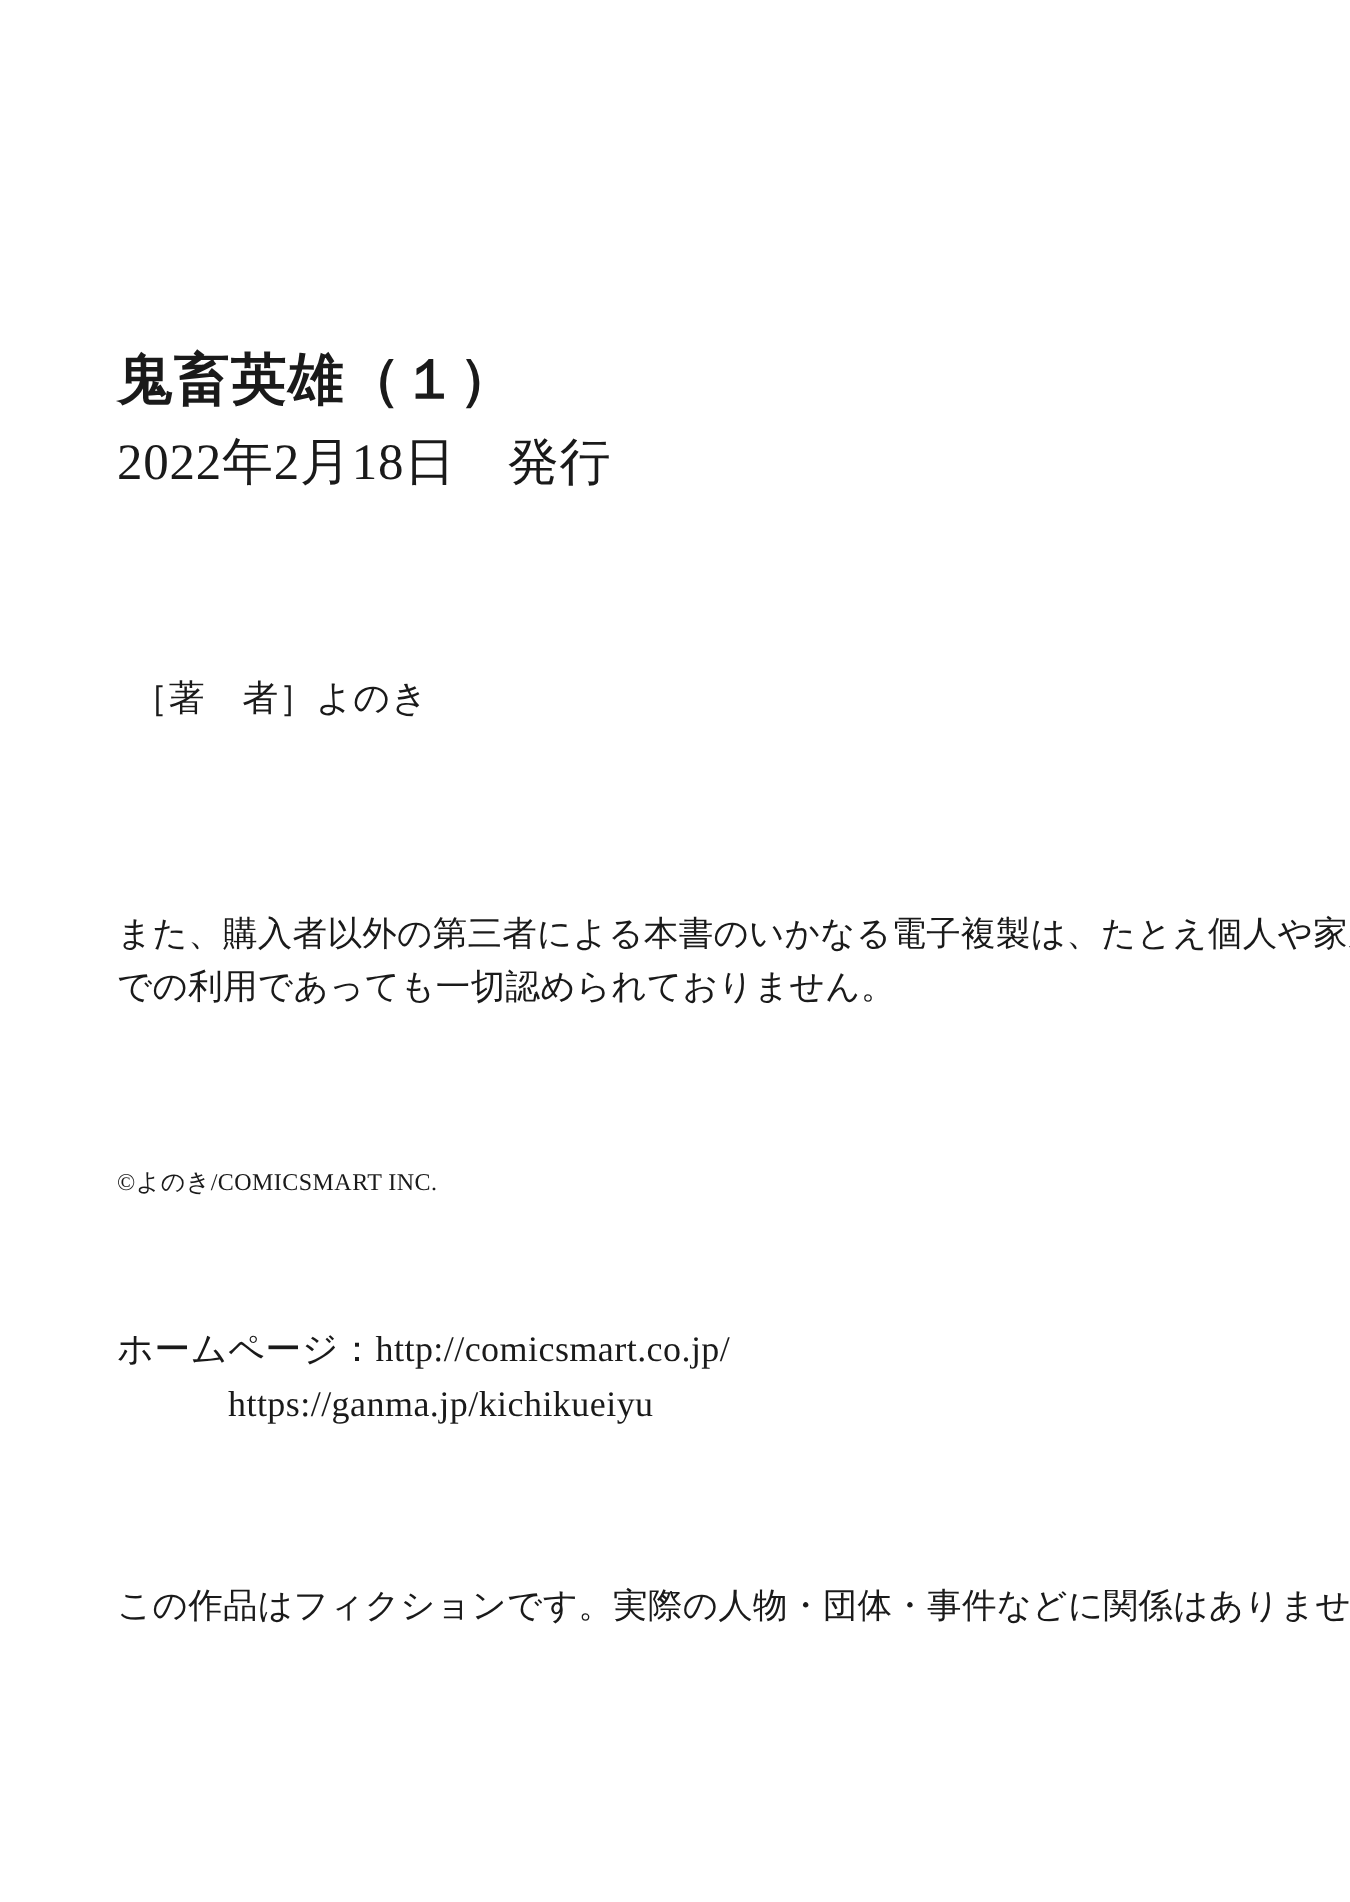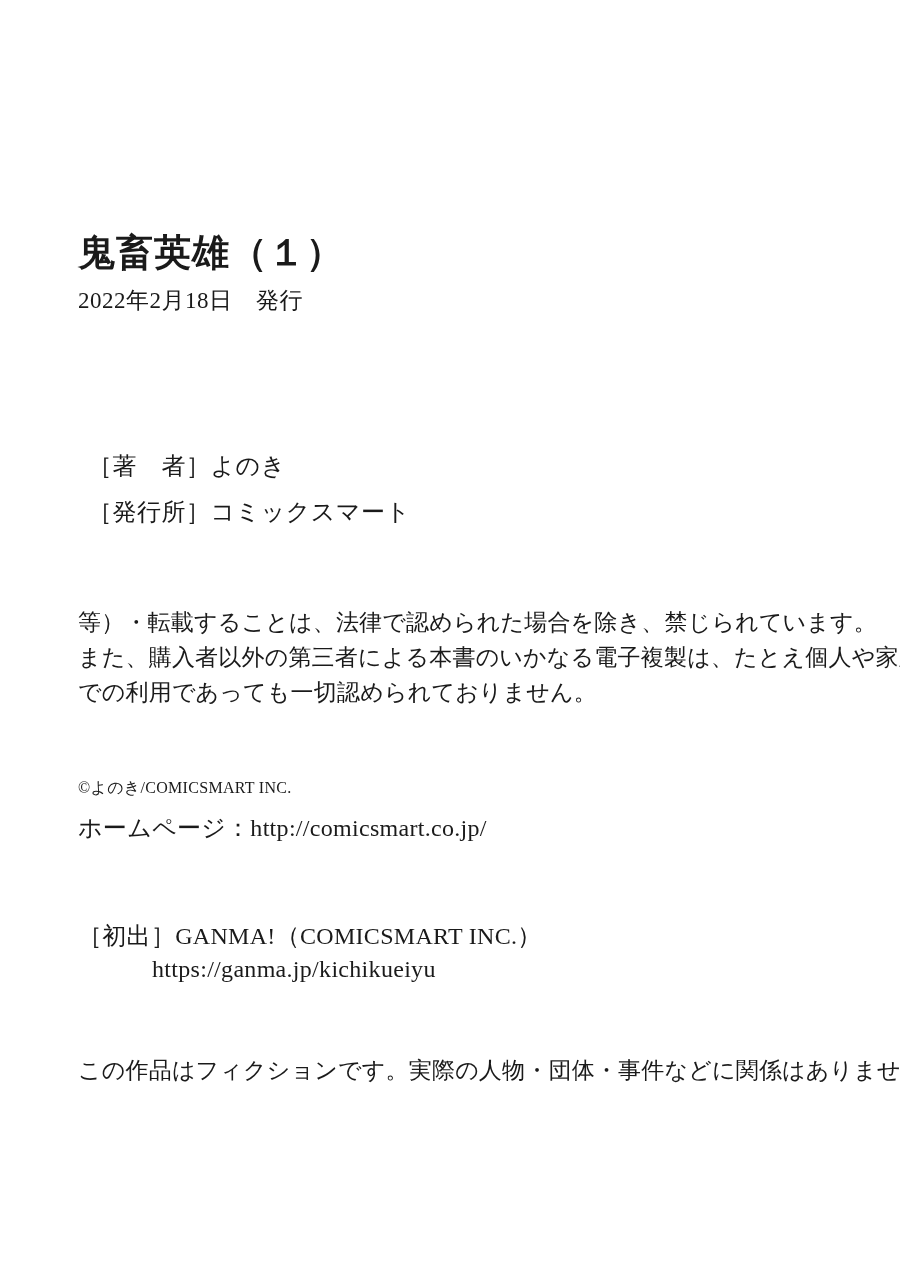--- a/index.html
+++ b/index.html
@@ -32,21 +32,21 @@
   .book-title {
     font-family: "DejaVu Sans", "Liberation Sans", sans-serif;
     font-weight: bold;
     font-size: 37px;
     letter-spacing: 1px;
     line-height: 1.15;
     margin: 0;
     white-space: pre;
   }
   .pub-date {
-    font-size: 23px;
+    font-size: 34px;
     margin: 10px 0 0 0;
     letter-spacing: 0.5px;
     white-space: pre;
   }
 
   
   .credits-block {
     position: absolute;
     left: 78px;
     top: 438px;
@@ -86,21 +86,21 @@
     font-size: 16px;
     margin: 0;
     letter-spacing: 0.3px;
     white-space: pre;
   }
 
   
   .homepage-block {
     position: absolute;
     left: 78px;
-    top: 812px;
+    top: 883px;
     width: 760px;
   }
   .homepage-line {
     font-size: 24px;
     margin: 0;
     letter-spacing: 0.3px;
     white-space: pre;
   }
 
   
@@ -143,39 +143,36 @@
 
 <div class="page">
 
   <div class="title-block">
     <h1 class="book-title">鬼畜英雄（１）</h1>
     <p class="pub-date">2022年2月18日　発行</p>
   </div>
 
   <div class="credits-block">
     <p class="credit-line">［著　者］よのき</p>
-    <p class="credit-line">［発行所］コミックスマート</p>
   </div>
 
   <div class="legal-block">
-    <p class="legal-line">等）・転載することは、法律で認められた場合を除き、禁じられています。</p>
     <p class="legal-line">また、購入者以外の第三者による本書のいかなる電子複製は、たとえ個人や家庭内</p>
     <p class="legal-line">での利用であっても一切認められておりません。</p>
   </div>
 
   <div class="copyright-block">
     <p class="copyright-line">©よのき/COMICSMART INC.</p>
   </div>
 
   <div class="homepage-block">
     <p class="homepage-line">ホームページ：http://comicsmart.co.jp/</p>
   </div>
 
   <div class="source-block">
-    <p class="source-line">［初出］GANMA!（COMICSMART INC.）</p>
     <p class="source-url">https://ganma.jp/kichikueiyu</p>
   </div>
 
   <div class="disclaimer-block">
     <p class="disclaimer-line">この作品はフィクションです。実際の人物・団体・事件などに関係はありません。</p>
   </div>
 
 </div>
 
 </body></html>

